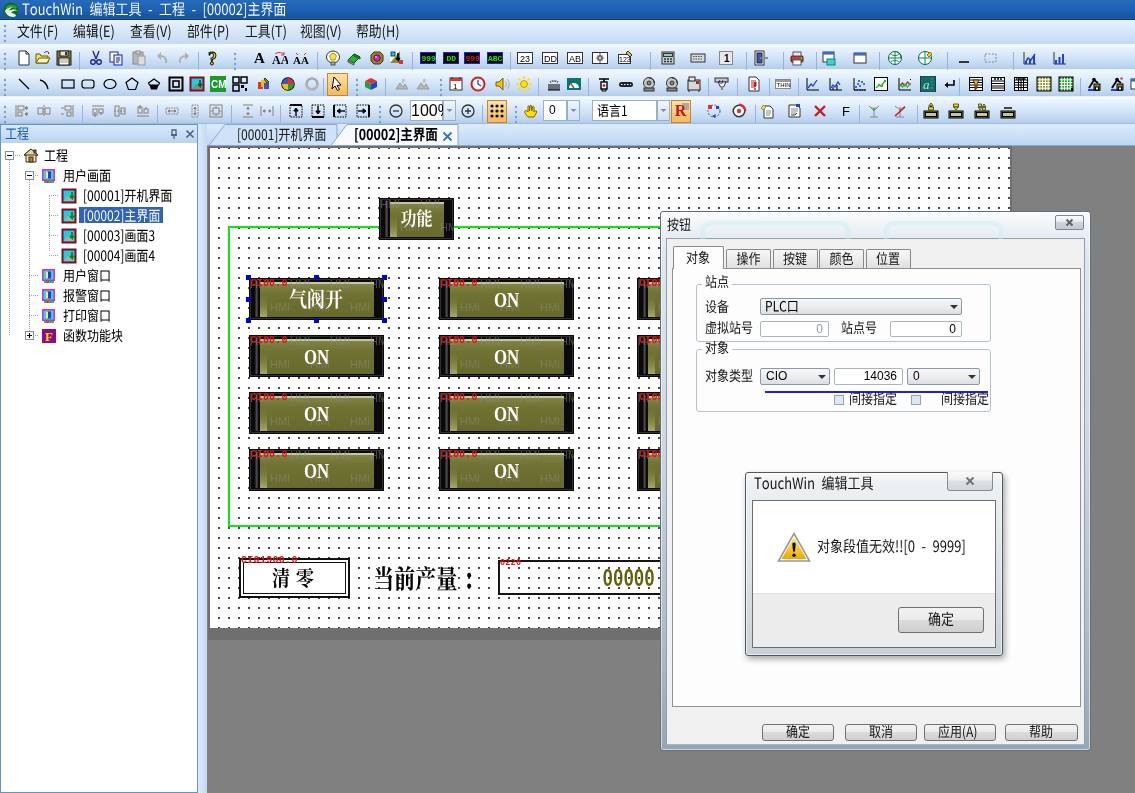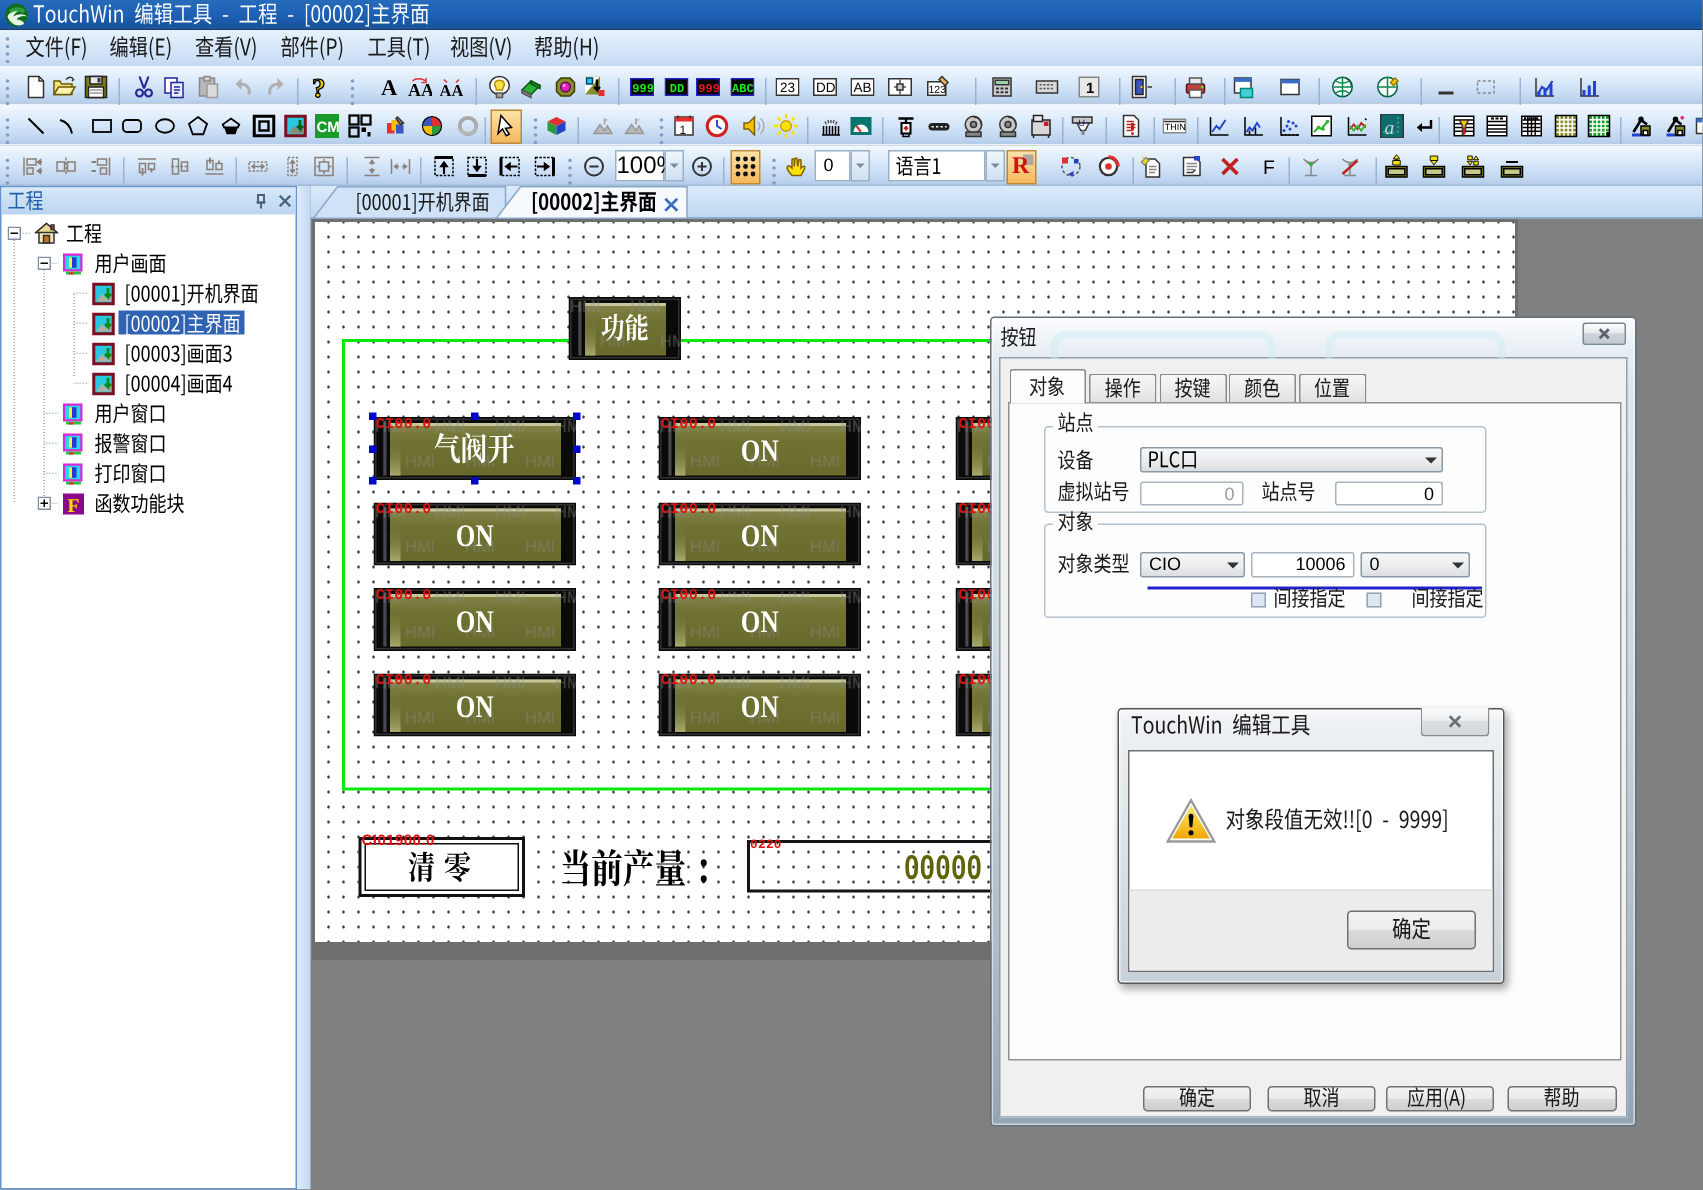--- a/index.html
+++ b/index.html
@@ -230,21 +230,21 @@
 <div style="position:absolute;left:648px;top:455.7px;width:113px;height:30px;z-index:6;font-family:'Liberation Serif',serif;font-weight:bold;font-size:21px;color:#fff;text-align:center;line-height:30px;transform:scaleX(0.8);">ON</div>
 <div style="position:absolute;left:245.5px;top:274.5px;width:5px;height:5px;background:#0008cc;z-index:6"></div>
 <div style="position:absolute;left:314px;top:274.5px;width:5px;height:5px;background:#0008cc;z-index:6"></div>
 <div style="position:absolute;left:381.5px;top:274.5px;width:5px;height:5px;background:#0008cc;z-index:6"></div>
 <div style="position:absolute;left:245.5px;top:296.5px;width:5px;height:5px;background:#0008cc;z-index:6"></div>
 <div style="position:absolute;left:381.5px;top:296.5px;width:5px;height:5px;background:#0008cc;z-index:6"></div>
 <div style="position:absolute;left:245.5px;top:317.5px;width:5px;height:5px;background:#0008cc;z-index:6"></div>
 <div style="position:absolute;left:314px;top:317.5px;width:5px;height:5px;background:#0008cc;z-index:6"></div>
 <div style="position:absolute;left:381.5px;top:317.5px;width:5px;height:5px;background:#0008cc;z-index:6"></div>
 <div style="position:absolute;left:239px;top:558px;width:111px;height:40px;background:#fff;border:2px solid #111;z-index:4;box-shadow:inset 0 0 0 2px #fff,inset 0 0 0 3px #111;"></div>
-<div style="position:absolute;left:241px;top:556px;width:80px;height:10px;font-family:Liberation Sans, sans-serif;font-weight:bold;font-size:10px;line-height:10px;color:#e01010;letter-spacing:0.3px;z-index:7;white-space:nowrap;overflow:visible;">CI01900.0</div>
+<div style="position:absolute;left:241px;top:556px;width:80px;height:10px;font-family:Liberation Mono, monospace;font-weight:bold;font-size:10px;line-height:10px;color:#e01010;letter-spacing:0.3px;z-index:7;white-space:nowrap;overflow:visible;">CI01900.0</div>
 <div style="position:absolute;left:498px;top:560px;width:167px;height:35px;border:2px solid #151515;z-index:4;"></div>
 <div style="position:absolute;left:500px;top:558px;width:80px;height:10px;font-family:'Liberation Mono',monospace;font-weight:bold;font-size:8.5px;line-height:10px;color:#e01010;letter-spacing:0.2px;z-index:7;white-space:nowrap;overflow:visible;">0220</div>
 <div style="position:absolute;left:500px;top:560px;width:155px;height:33px;z-index:6;font-family:'Liberation Sans',sans-serif;font-weight:bold;font-size:23px;color:#61630a;text-align:right;line-height:36px;transform:scaleX(0.78);transform-origin:100% 50%;letter-spacing:0.6px;">00000</div>
 <div style="position:absolute;left:660px;top:211px;width:431px;height:540px;z-index:20;background:linear-gradient(180deg,#fbfdfe 0%,#e8eef3 4%,#dfe7ee 8%,#cfd9e2 40%,#a8b6c4 85%,#96a5b4 100%);border:1px solid #646f7b;border-radius:3px;box-shadow:inset 0 0 0 1px rgba(255,255,255,.55);"></div>
 <svg style="position:absolute;left:668px;top:213px;z-index:21;" width="415" height="26" viewBox="0 0 415 26">
     <g fill="none" stroke="#cdeef4" stroke-width="5" opacity="0.5">
       <rect x="35" y="10" rx="8" width="145" height="40"></rect>
       <rect x="218" y="10" rx="8" width="115" height="40"></rect>
     </g>
   </svg>
@@ -266,21 +266,21 @@
     <path d="M4 7l4 4 4-4z" fill="#333"></path>
   </svg>
 <div style="position:absolute;left:760px;top:321px;width:69px;height:16px;z-index:20;background:#fff;border:1px solid #a8b4be;border-radius:2px;font-family:'Liberation Sans';font-size:12px;color:#9a9a9a;text-align:right;line-height:14px;padding-right:5px;">0</div>
 <div style="position:absolute;left:890px;top:321px;width:72px;height:16px;z-index:20;background:#fff;border:1px solid #a8b4be;border-radius:2px;font-family:'Liberation Sans';font-size:12px;color:#000;text-align:right;line-height:14px;padding-right:5px;">0</div>
 <div style="position:absolute;left:696px;top:349px;width:295px;height:63px;z-index:20;border:1px solid #b4c2d0;border-radius:3px;"></div>
 <div style="position:absolute;left:702px;top:343px;width:30px;height:12px;z-index:20;background:#fdfdfd;"></div>
 <div style="position:absolute;left:760px;top:368px;width:70px;height:17px;z-index:20;background:linear-gradient(180deg,#f6f7f8,#eaecee 55%,#dcdfe2);border:1px solid #8a98a6;border-radius:2px;font-family:'Liberation Sans';font-size:12px;color:#000;line-height:15px;padding-left:5px;">CIO</div>
 <svg style="position:absolute;left:814px;top:368px;z-index:22;" width="16" height="17" viewBox="0 0 16 17">
     <path d="M4 7l4 4 4-4z" fill="#333"></path>
   </svg>
-<div style="position:absolute;left:834px;top:368px;width:69px;height:17px;z-index:20;background:#fff;border:1px solid #a8b4be;border-radius:2px;font-family:'Liberation Sans';font-size:12px;color:#000;text-align:right;line-height:15px;padding-right:5px;">10006</div>
+<div style="position:absolute;left:834px;top:368px;width:69px;height:17px;z-index:20;background:#fff;border:1px solid #a8b4be;border-radius:2px;font-family:'Liberation Sans';font-size:12px;color:#000;text-align:right;line-height:15px;padding-right:5px;">14036</div>
 <div style="position:absolute;left:907px;top:368px;width:73px;height:17px;z-index:20;background:linear-gradient(180deg,#f6f7f8,#eaecee 55%,#dcdfe2);border:1px solid #8a98a6;border-radius:2px;font-family:'Liberation Sans';font-size:12px;color:#000;line-height:15px;padding-left:5px;">0</div>
 <svg style="position:absolute;left:964px;top:368px;z-index:22;" width="16" height="17" viewBox="0 0 16 17">
     <path d="M4 7l4 4 4-4z" fill="#333"></path>
   </svg>
 <div style="position:absolute;left:765px;top:391px;width:223px;height:2px;z-index:20;background:#2222cc;"></div>
 <div style="position:absolute;left:834px;top:395px;width:10px;height:10px;z-index:20;background:#dde7f2;border:1px solid #93a3b3;"></div>
 <div style="position:absolute;left:911px;top:395px;width:10px;height:10px;z-index:20;background:#dde7f2;border:1px solid #93a3b3;"></div>
 <div style="position:absolute;left:762px;top:724px;width:72px;height:17px;z-index:20;background:linear-gradient(180deg,#f2f2f2,#ebebeb 50%,#dbdbdb 50%,#cfcfcf);border:1px solid #707070;border-radius:3px;"></div>
 <div style="position:absolute;left:845px;top:724px;width:72px;height:17px;z-index:20;background:linear-gradient(180deg,#f2f2f2,#ebebeb 50%,#dbdbdb 50%,#cfcfcf);border:1px solid #707070;border-radius:3px;"></div>
 <div style="position:absolute;left:924px;top:724px;width:72px;height:17px;z-index:20;background:linear-gradient(180deg,#f2f2f2,#ebebeb 50%,#dbdbdb 50%,#cfcfcf);border:1px solid #707070;border-radius:3px;"></div>

